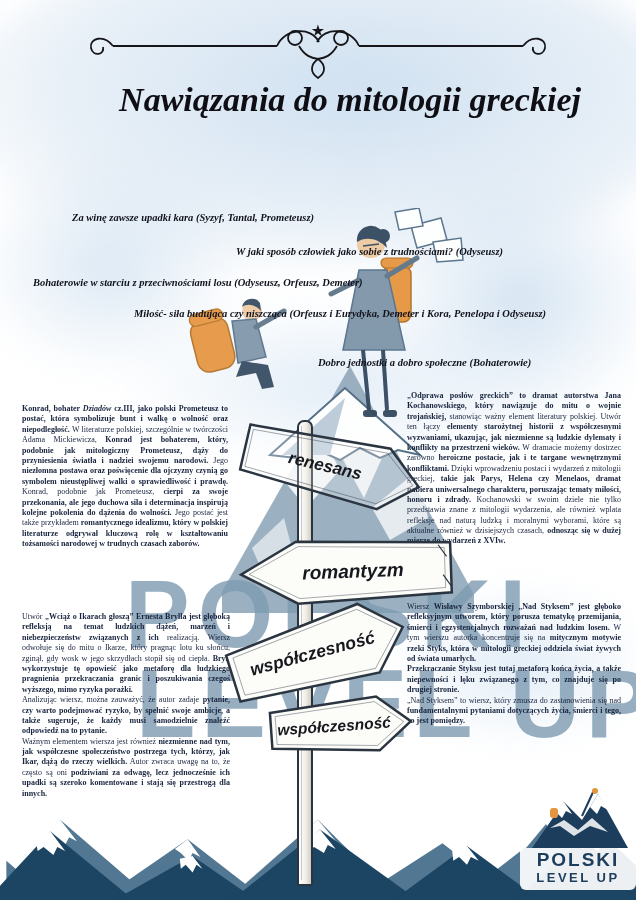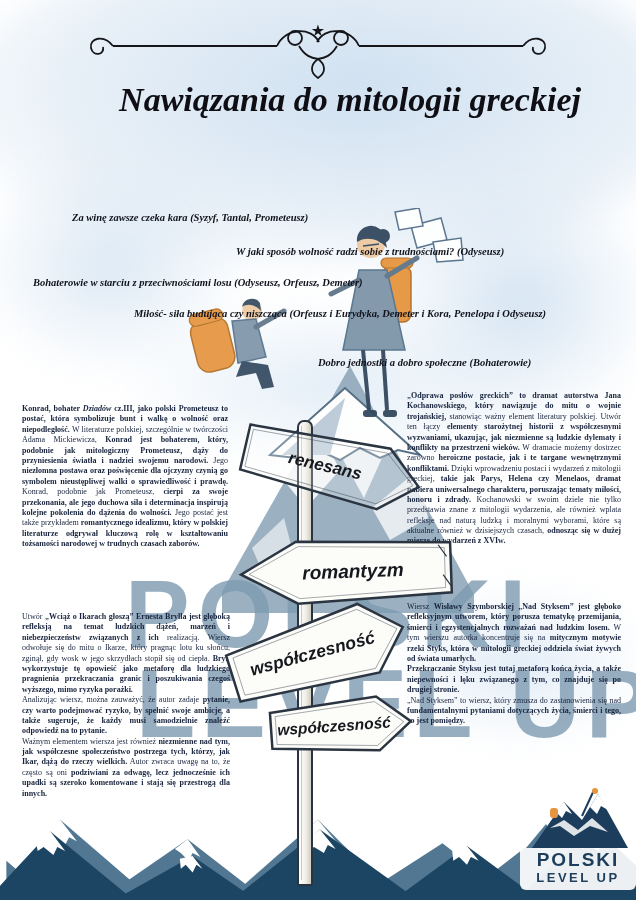--- a/index.html
+++ b/index.html
@@ -104,22 +104,22 @@
       <rect x="14" y="22" width="38" height="52" rx="12" fill="#e6953f" stroke="#b06f23" stroke-width="1.5"></rect>
       <rect x="16" y="14" width="34" height="12" rx="6" fill="#e6953f" stroke="#b06f23" stroke-width="1.2"></rect>
     </g>
     <circle cx="72" cy="16" r="10" fill="#edc9a1"></circle>
     <path d="M62,12 a10,10 0 0 1 18,-4 l1,8 c-6,-7 -14,-8 -19,-4 z" fill="#33495e"></path>
     <polygon points="52,26 76,24 86,62 58,68" fill="#7e95a8" stroke="#54708a" stroke-width="1.5"></polygon>
     <line x1="76" y1="32" x2="104" y2="16" stroke="#5d7488" stroke-width="5" stroke-linecap="round"></line>
     <path d="M62,66 l26,4 l6,22 l-12,2 l-6,-16 l-20,4 z" fill="#33495e"></path>
   </svg>
 
-  <div class="topic" style="left:72px;top:212px;">Za winę zawsze czeka kara (Syzyf, Tantal, Prometeusz)</div>
-  <div class="topic" style="left:236px;top:246px;">W jaki sposób wolność radzi sobie z trudnościami? (Odyseusz)</div>
+  <div class="topic" style="left:72px;top:212px;">Za winę zawsze upadki kara (Syzyf, Tantal, Prometeusz)</div>
+  <div class="topic" style="left:236px;top:246px;">W jaki sposób człowiek jako sobie z trudnościami? (Odyseusz)</div>
   <div class="topic" style="left:134px;top:308px;">Miłość- siła budująca czy niszcząca (Orfeusz i Eurydyka, Demeter i Kora, Penelopa i Odyseusz)</div>
   <div class="topic" style="left:33px;top:277px;">Bohaterowie w starciu z przeciwnościami losu (Odyseusz, Orfeusz, Demeter)</div>
   <div class="topic" style="left:318px;top:357px;">Dobro jednostki a dobro społeczne (Bohaterowie)</div>
 
   <div class="wm-text" style="left:125px;top:558px;font-size:97px;letter-spacing:8px;">POLSKI</div>
   <div class="wm-text" style="left:136px;top:648px;font-size:97px;letter-spacing:6px;">LEVEL UP</div>
 
   <p class="article" style="left:22px;top:404px;width:206px;margin:0;"><span class="b">Konrad, bohater </span><span class="b i">Dziadów</span><span class="b"> cz.III, jako polski Prometeusz to postać, która symbolizuje bunt i walkę o wolność oraz niepodległość.</span><span> W literaturze polskiej, szczególnie w twórczości Adama Mickiewicza, </span><span class="b">Konrad jest bohaterem, który, podobnie jak mitologiczny Prometeusz, dąży do przyniesienia światła i nadziei swojemu narodowi.</span><span> Jego </span><span class="b">niezłomna postawa oraz poświęcenie dla ojczyzny czynią go symbolem nieustępliwej walki o sprawiedliwość i prawdę.</span><span> Konrad, podobnie jak Prometeusz, </span><span class="b">cierpi za swoje przekonania, ale jego duchowa siła i determinacja inspirują kolejne pokolenia do dążenia do wolności.</span><span> Jego postać jest także przykładem </span><span class="b">romantycznego idealizmu, który w polskiej literaturze odgrywał kluczową rolę w kształtowaniu tożsamości narodowej w trudnych czasach zaborów.</span></p>
   <p class="article" style="left:22px;top:612px;width:208px;margin:0;"><span>Utwór </span><span class="b">„Wciąż o Ikarach głoszą” Ernesta Brylla jest głęboką refleksją na temat ludzkich dążeń, marzeń i niebezpieczeństw związanych z ich </span><span>realizacją. Wiersz odwołuje się do mitu o Ikarze, który pragnąc lotu ku słońcu, zginął, gdy wosk w jego skrzydłach stopił się od ciepła. </span><span class="b">Bryll wykorzystuje tę opowieść jako metaforę dla ludzkiego pragnienia przekraczania granic i poszukiwania czegoś wyższego, mimo ryzyka porażki.</span><span>
 Analizując wiersz, można zauważyć, że autor zadaje </span><span class="b">pytanie, czy warto podejmować ryzyko, by spełnić swoje ambicje, a także sugeruje, że każdy musi samodzielnie znaleźć odpowiedź na to pytanie.</span><span>

